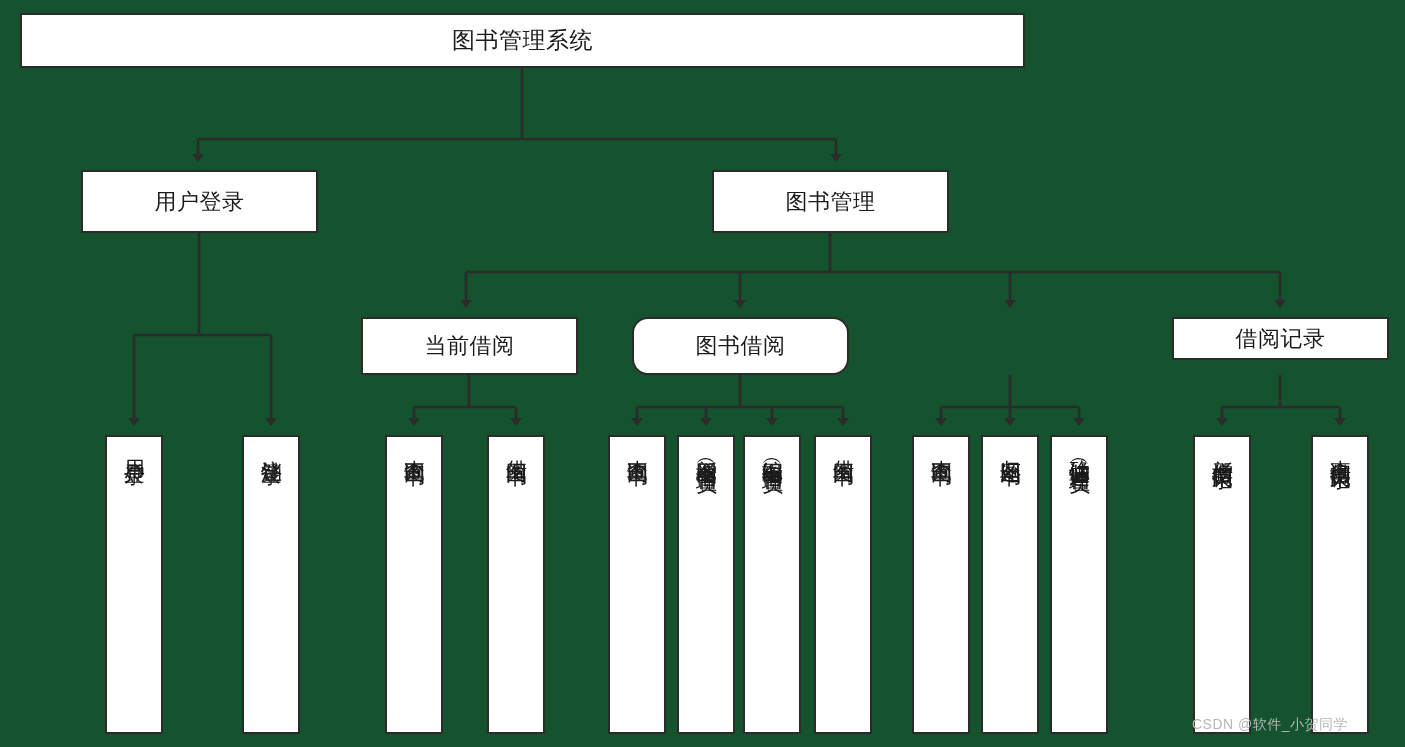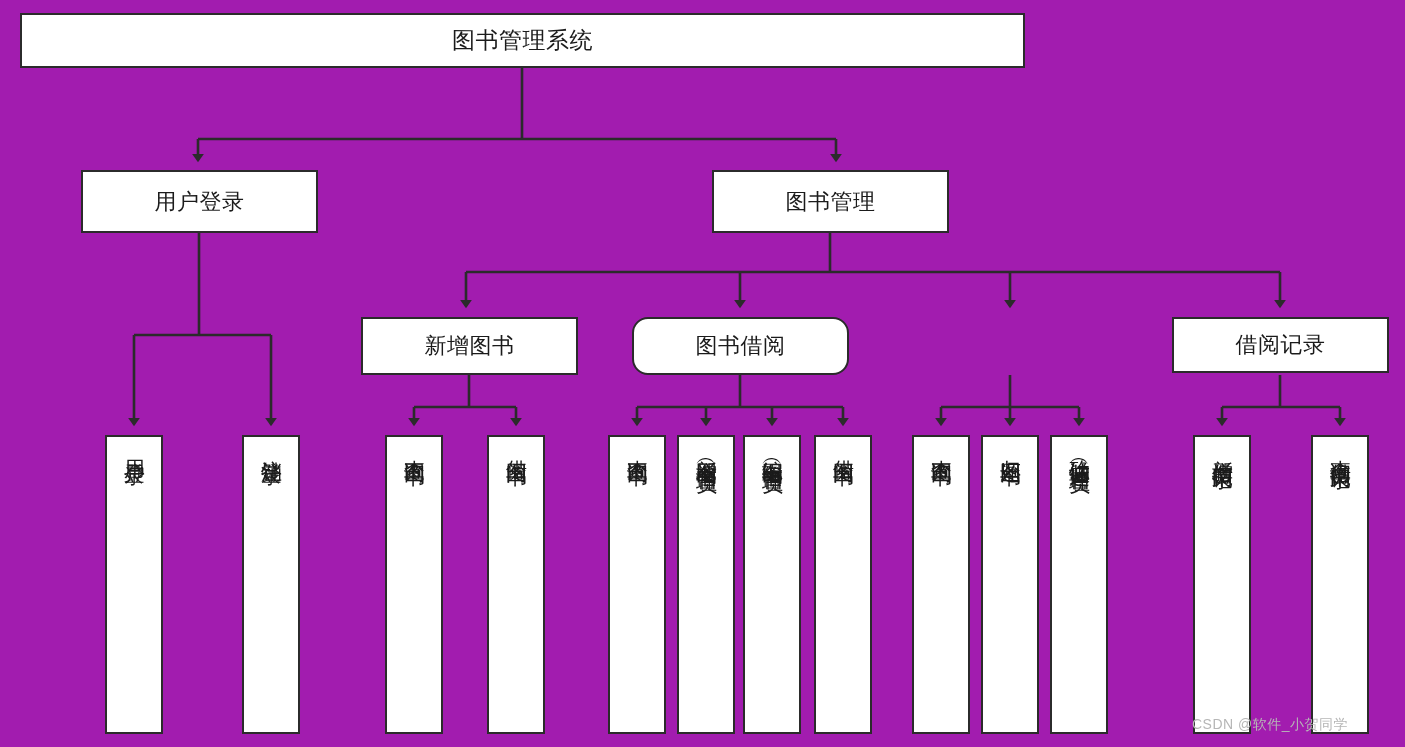--- a/index.html
+++ b/index.html
@@ -9,21 +9,21 @@
     background: #ffffff;
   }
   body {
     font-family: "Liberation Sans", "DejaVu Sans", sans-serif;
     color: #1b1b1b;
   }
   #canvas {
     position: relative;
     width: 1405px;
     height: 747px;
-    background: #a21caf;
+    background: #14532d;
     overflow: hidden;
   }
   #edges {
     position: absolute;
     left: 0;
     top: 0;
     width: 1405px;
     height: 747px;
     pointer-events: none;
   }
@@ -136,29 +136,29 @@
 
   <div class="node horiz" style="left:81px; top:170px; width:237px; height:63px;">
     <span class="label">用户登录</span>
   </div>
 
   <div class="node horiz" style="left:712px; top:170px; width:237px; height:63px;">
     <span class="label">图书管理</span>
   </div>
 
   <div class="node horiz" style="left:361px; top:317px; width:217px; height:58px;">
-    <span class="label">新增图书</span>
+    <span class="label">当前借阅</span>
   </div>
 
   <div class="node horiz" style="left:632px; top:317px; width:217px; height:58px;border-radius:16px;">
     <span class="label">图书借阅</span>
   </div>
 
 
-  <div class="node horiz" style="left:1172px; top:317px; width:217px; height:56px;">
+  <div class="node horiz" style="left:1172px; top:317px; width:217px; height:43px;">
     <span class="label">借阅记录</span>
   </div>
 
   <div class="node vert" style="left:105px; top:435px; width:58px; height:299px;">
     <span class="label">用户登录</span>
   </div>
 
   <div class="node vert" style="left:242px; top:435px; width:58px; height:299px;">
     <span class="label">注销登录</span>
   </div>

